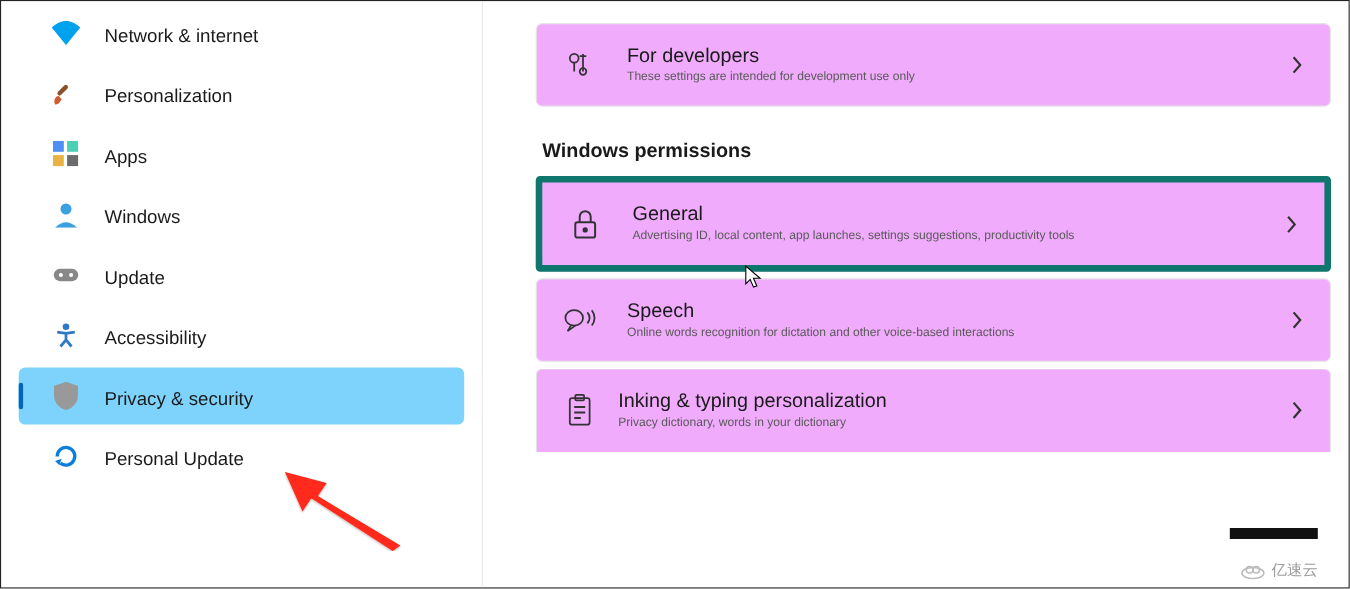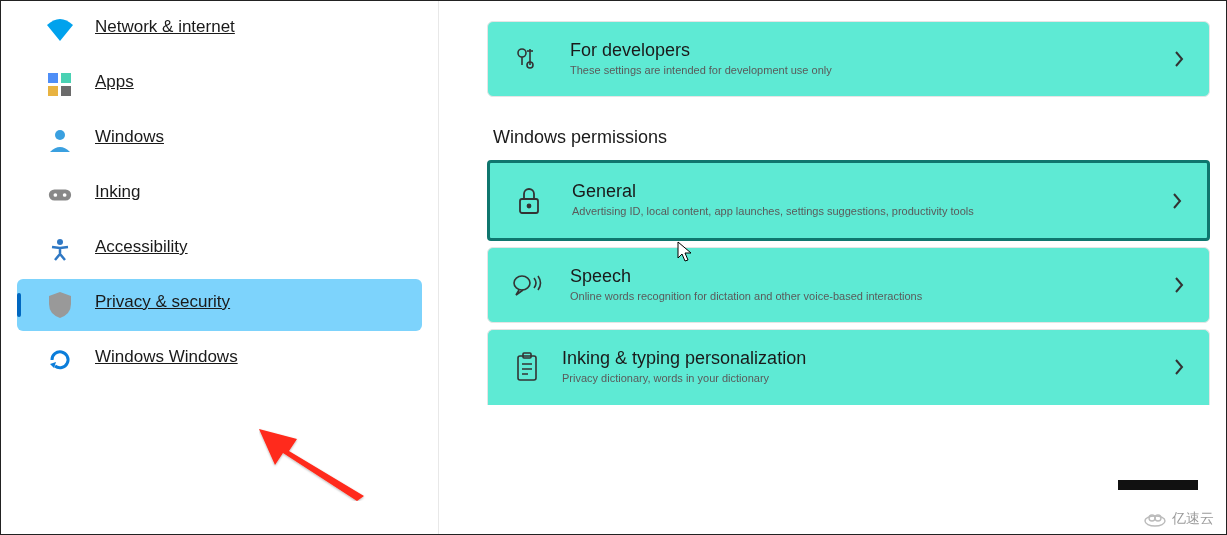--- a/index.html
+++ b/index.html
@@ -16,28 +16,27 @@
   .layout { display: flex; height: 100%; }
   .sidebar {
     width: 438px;
     padding: 0 16px 0 0;
     border-right: 1px solid #e8e8e8;
     height: 100%;
     overflow: visible;
   }
   .sidebar-item {
     display: flex;
-    align-items: flex-start;
+    align-items: flex-end;
     gap: 22px;
     padding: 13px 12px 13px 30px;
     border-radius: 6px;
     margin: 3px 0 3px 16px;
     cursor: pointer;
     position: relative;
-    text-decoration: underline;
   }
   .sidebar-item.selected {
     background: #7dd3fc;
   }
   .sidebar-item.selected::before {
     content: "";
     position: absolute;
     left: 0;
     top: 14px;
     bottom: 14px;
@@ -47,37 +46,37 @@
   }
   .sidebar-item .icon { width: 26px; height: 26px; display:flex; align-items:center; justify-content:center; }
   .sidebar-label { font-size: 17px; color: #1a1a1a; }
   .main {
     flex: 1;
     padding: 0 16px 0 48px;
     overflow: hidden;
   }
   .section-title {
     font-size: 18px;
-    font-weight: 400;
+    font-weight: 700;
     margin: 30px 0 12px 6px;
     color: #1a1a1a;
   }
   .card {
     border: 1px solid #e5e5e5;
     border-radius: 6px;
     padding: 18px 24px;
     display: flex;
     align-items: center;
     gap: 28px;
     margin: 6px 0;
     cursor: pointer;
-    background: #5eead4;
+    background: #f0abfc;
   }
   .card.highlight {
-    border: 3px solid #0f766e;
+    border: 6px solid #0f766e;
     border-radius: 4px;
   }
   .card .icon { width: 30px; height: 30px; display:flex; align-items:center; justify-content:center; color:#333; }
   .card-body { flex: 1; }
   .card-title { font-size: 18px; font-weight: 400; color: #1a1a1a; margin-bottom: 2px; }
   .card-desc { font-size: 11px; color: #5a5a5a; line-height: 1.4; }
   .chevron { color: #444; font-size: 16px; }
   svg { display:block; }
   .arrow-annotation {
     position: absolute;
@@ -87,21 +86,21 @@
   }
   .cursor-annotation {
     position: absolute;
     left: 676px;
     top: 240px;
     pointer-events: none;
     z-index: 10;
   }
   .watermark {
     position: absolute;
-    right: 12px;
+    right: 28px;
     bottom: 6px;
     font-size: 14px;
     color: #9a9a9a;
     display:flex;
     align-items:center;
     gap:6px;
   }
   .watermark-bar {
     position: absolute;
     right: 28px;
@@ -119,20 +118,29 @@
 
     <div class="sidebar-item">
       <span class="icon">
         <svg width="26" height="22" viewBox="0 0 26 22">
             <path fill="#00a2ed" d="M13 22 L0 6 Q13 -6 26 6 Z"></path>
           </svg>
       </span>
       <span class="sidebar-label">Network &amp; internet</span>
     </div>
 
+    <div class="sidebar-item">
+      <span class="icon">
+        <svg width="26" height="26" viewBox="0 0 26 26">
+            <path fill="#d65a31" d="M3 23 Q1 17 6 15 L9 18 Q7 23 3 23Z"></path>
+            <rect x="8" y="4" width="4" height="12" rx="2" fill="#895129" transform="rotate(45 10 10)"></rect>
+          </svg>
+      </span>
+      <span class="sidebar-label">Personalization</span>
+    </div>
 
     <div class="sidebar-item">
       <span class="icon">
         <svg width="24" height="24" viewBox="0 0 24 24">
             <rect x="0" y="0" width="10" height="10" fill="#4e8ef7"></rect>
             <rect x="13" y="0" width="10" height="10" fill="#4ad1b3"></rect>
             <rect x="0" y="13" width="10" height="10" fill="#e8b341"></rect>
             <rect x="13" y="13" width="10" height="10" fill="#6b6b6b"></rect>
           </svg>
       </span>
@@ -151,21 +159,21 @@
 
 
     <div class="sidebar-item">
       <span class="icon">
         <svg width="28" height="20" viewBox="0 0 28 20">
             <rect x="2" y="4" width="24" height="12" rx="6" fill="#888"></rect>
             <circle cx="9" cy="10" r="2" fill="#fff"></circle>
             <circle cx="19" cy="10" r="2" fill="#fff"></circle>
           </svg>
       </span>
-      <span class="sidebar-label">Inking</span>
+      <span class="sidebar-label">Update</span>
     </div>
 
     <div class="sidebar-item">
       <span class="icon">
         <svg width="24" height="24" viewBox="0 0 24 24">
             <circle cx="12" cy="4" r="3" fill="#2f78c4"></circle>
             <path stroke="#2f78c4" stroke-width="2.5" fill="none" d="M4 9 L12 10 L20 9 M12 10 V16 M12 16 L7 22 M12 16 L17 22"></path>
           </svg>
       </span>
       <span class="sidebar-label">Accessibility</span>
@@ -180,21 +188,21 @@
       <span class="sidebar-label">Privacy &amp; security</span>
     </div>
 
     <div class="sidebar-item">
       <span class="icon">
         <svg width="24" height="24" viewBox="0 0 24 24">
             <path fill="none" stroke="#0b7dda" stroke-width="3" d="M4 12 A8 8 0 1 1 7 18"></path>
             <path fill="#0b7dda" d="M2 16 L8 14 L6 20 Z"></path>
           </svg>
       </span>
-      <span class="sidebar-label">Windows Windows</span>
+      <span class="sidebar-label">Personal Update</span>
     </div>
 
   </nav>
 
   <main class="main">
 
     <div class="card" style="margin-top:20px">
       <span class="icon">
         <svg width="28" height="28" viewBox="0 0 28 28" fill="none" stroke="#333" stroke-width="1.6">
             <circle cx="9" cy="8" r="4"></circle>

